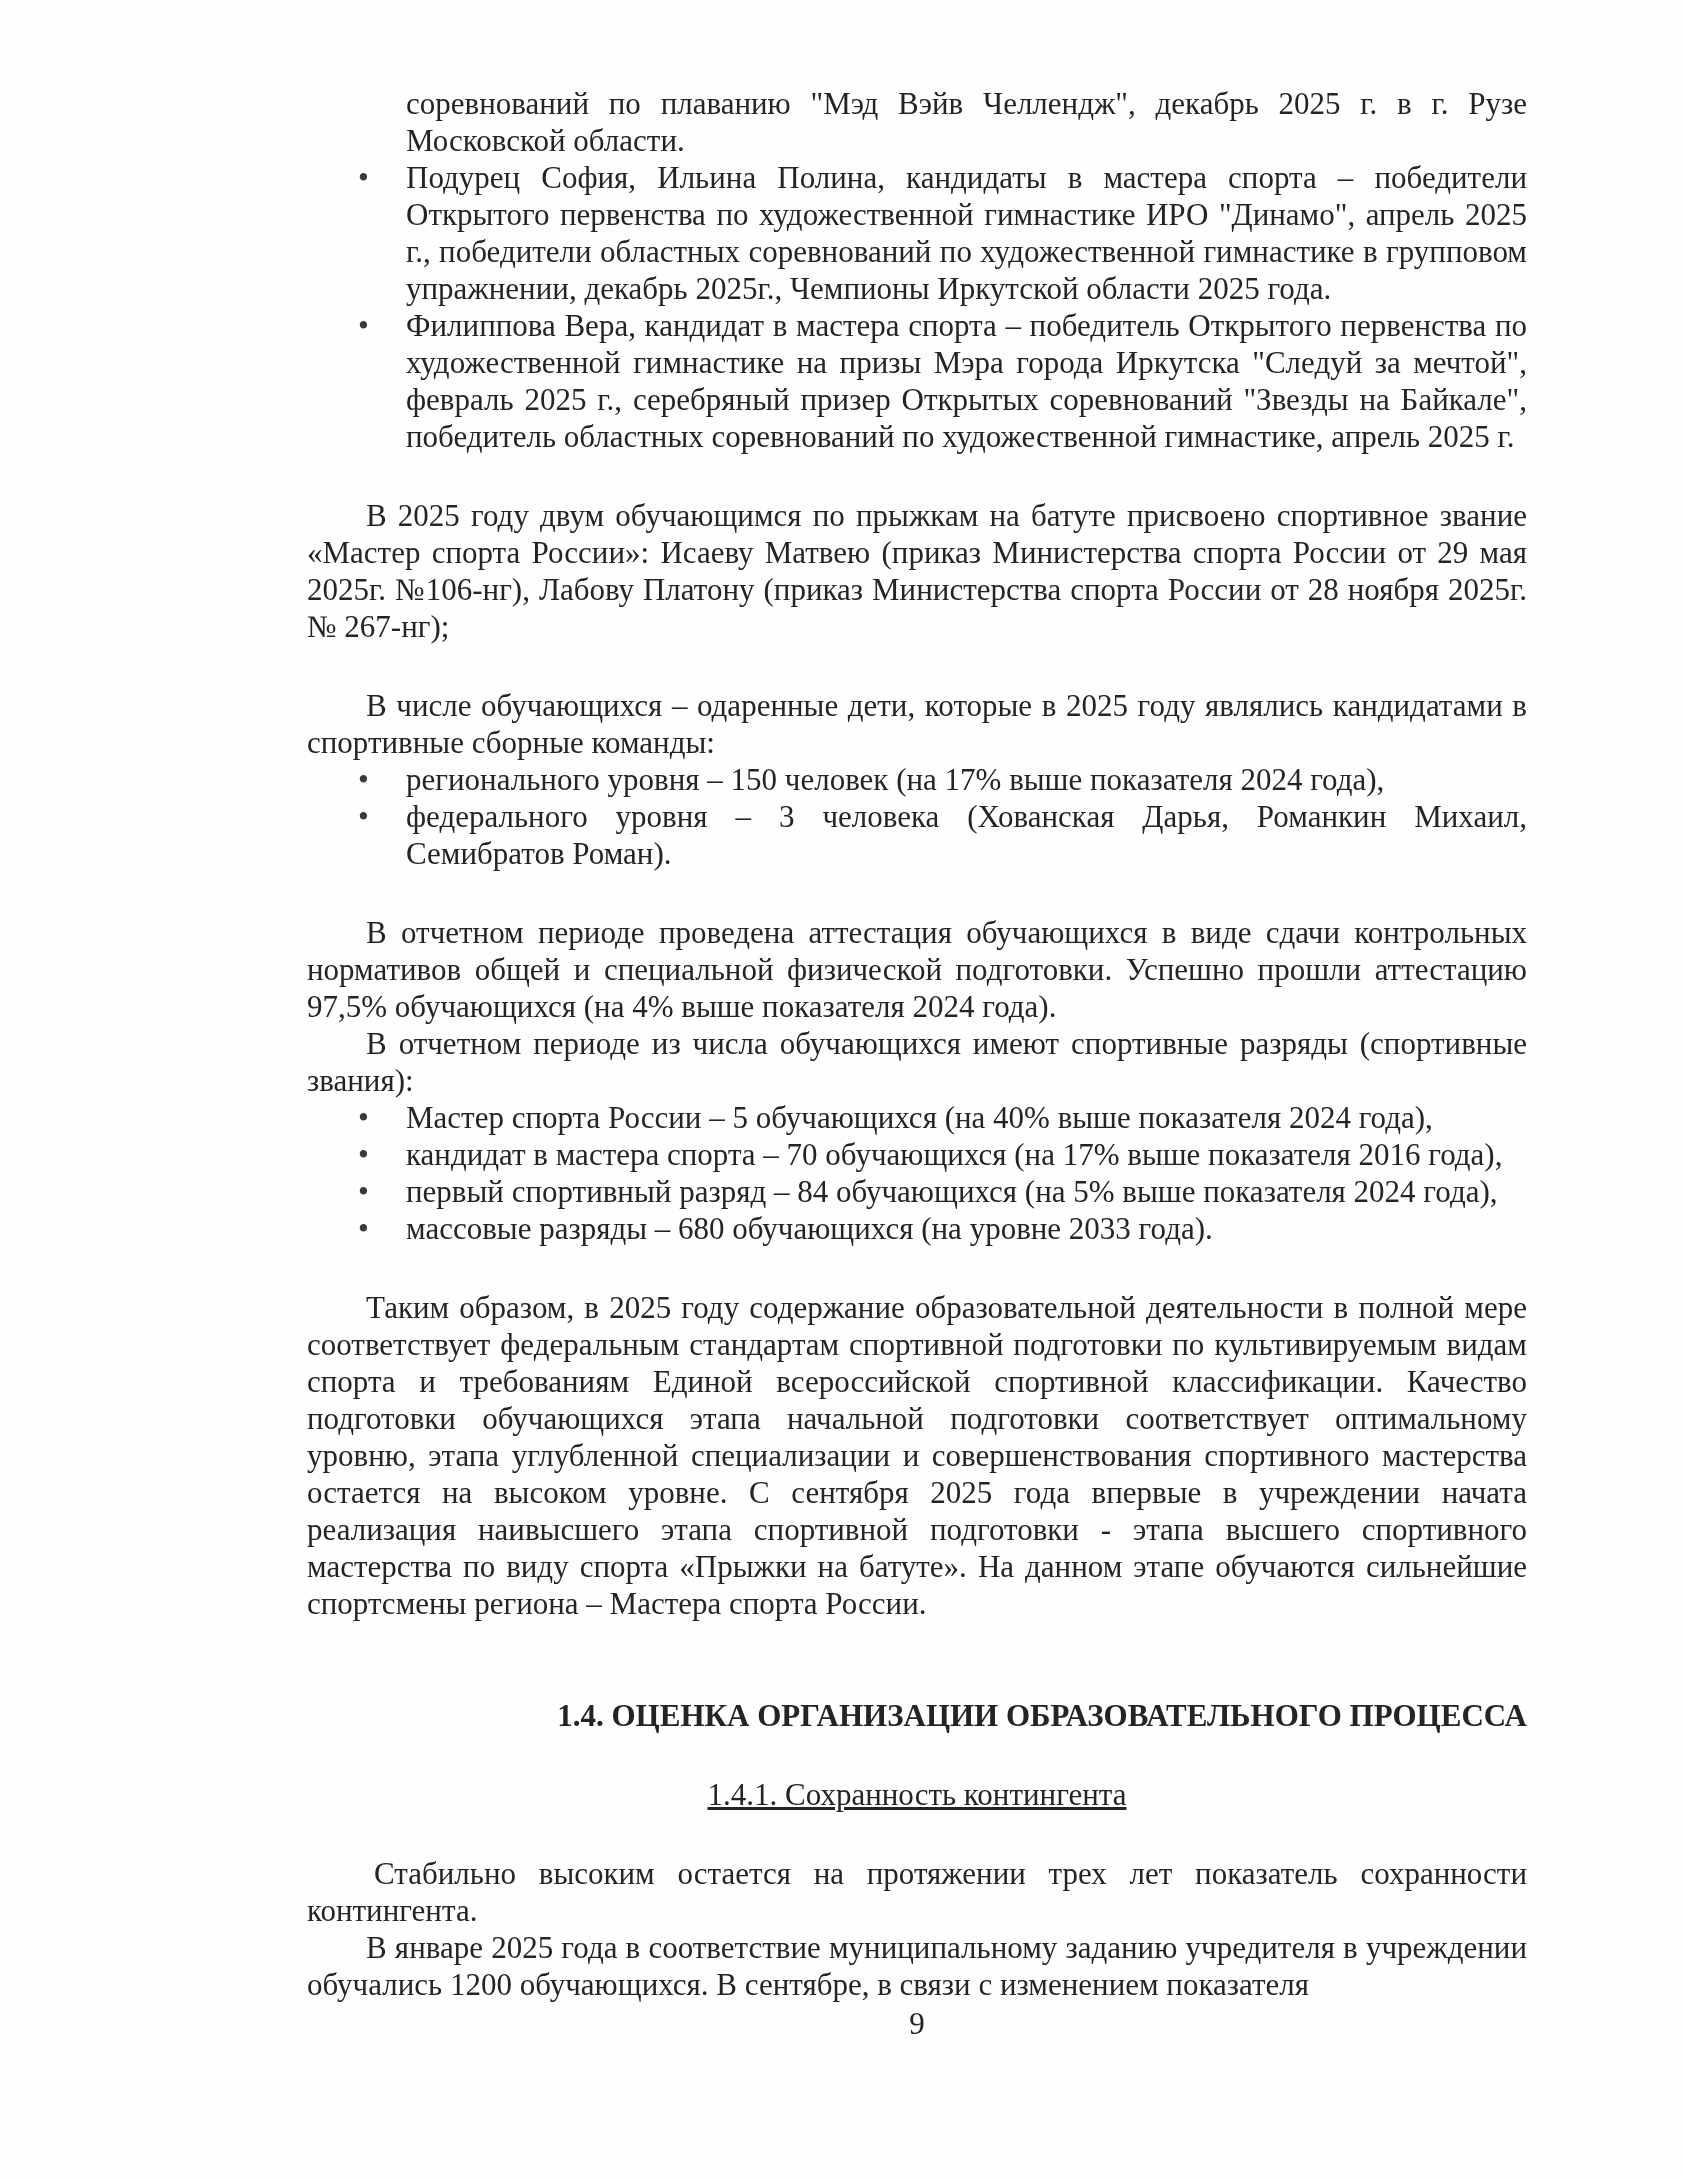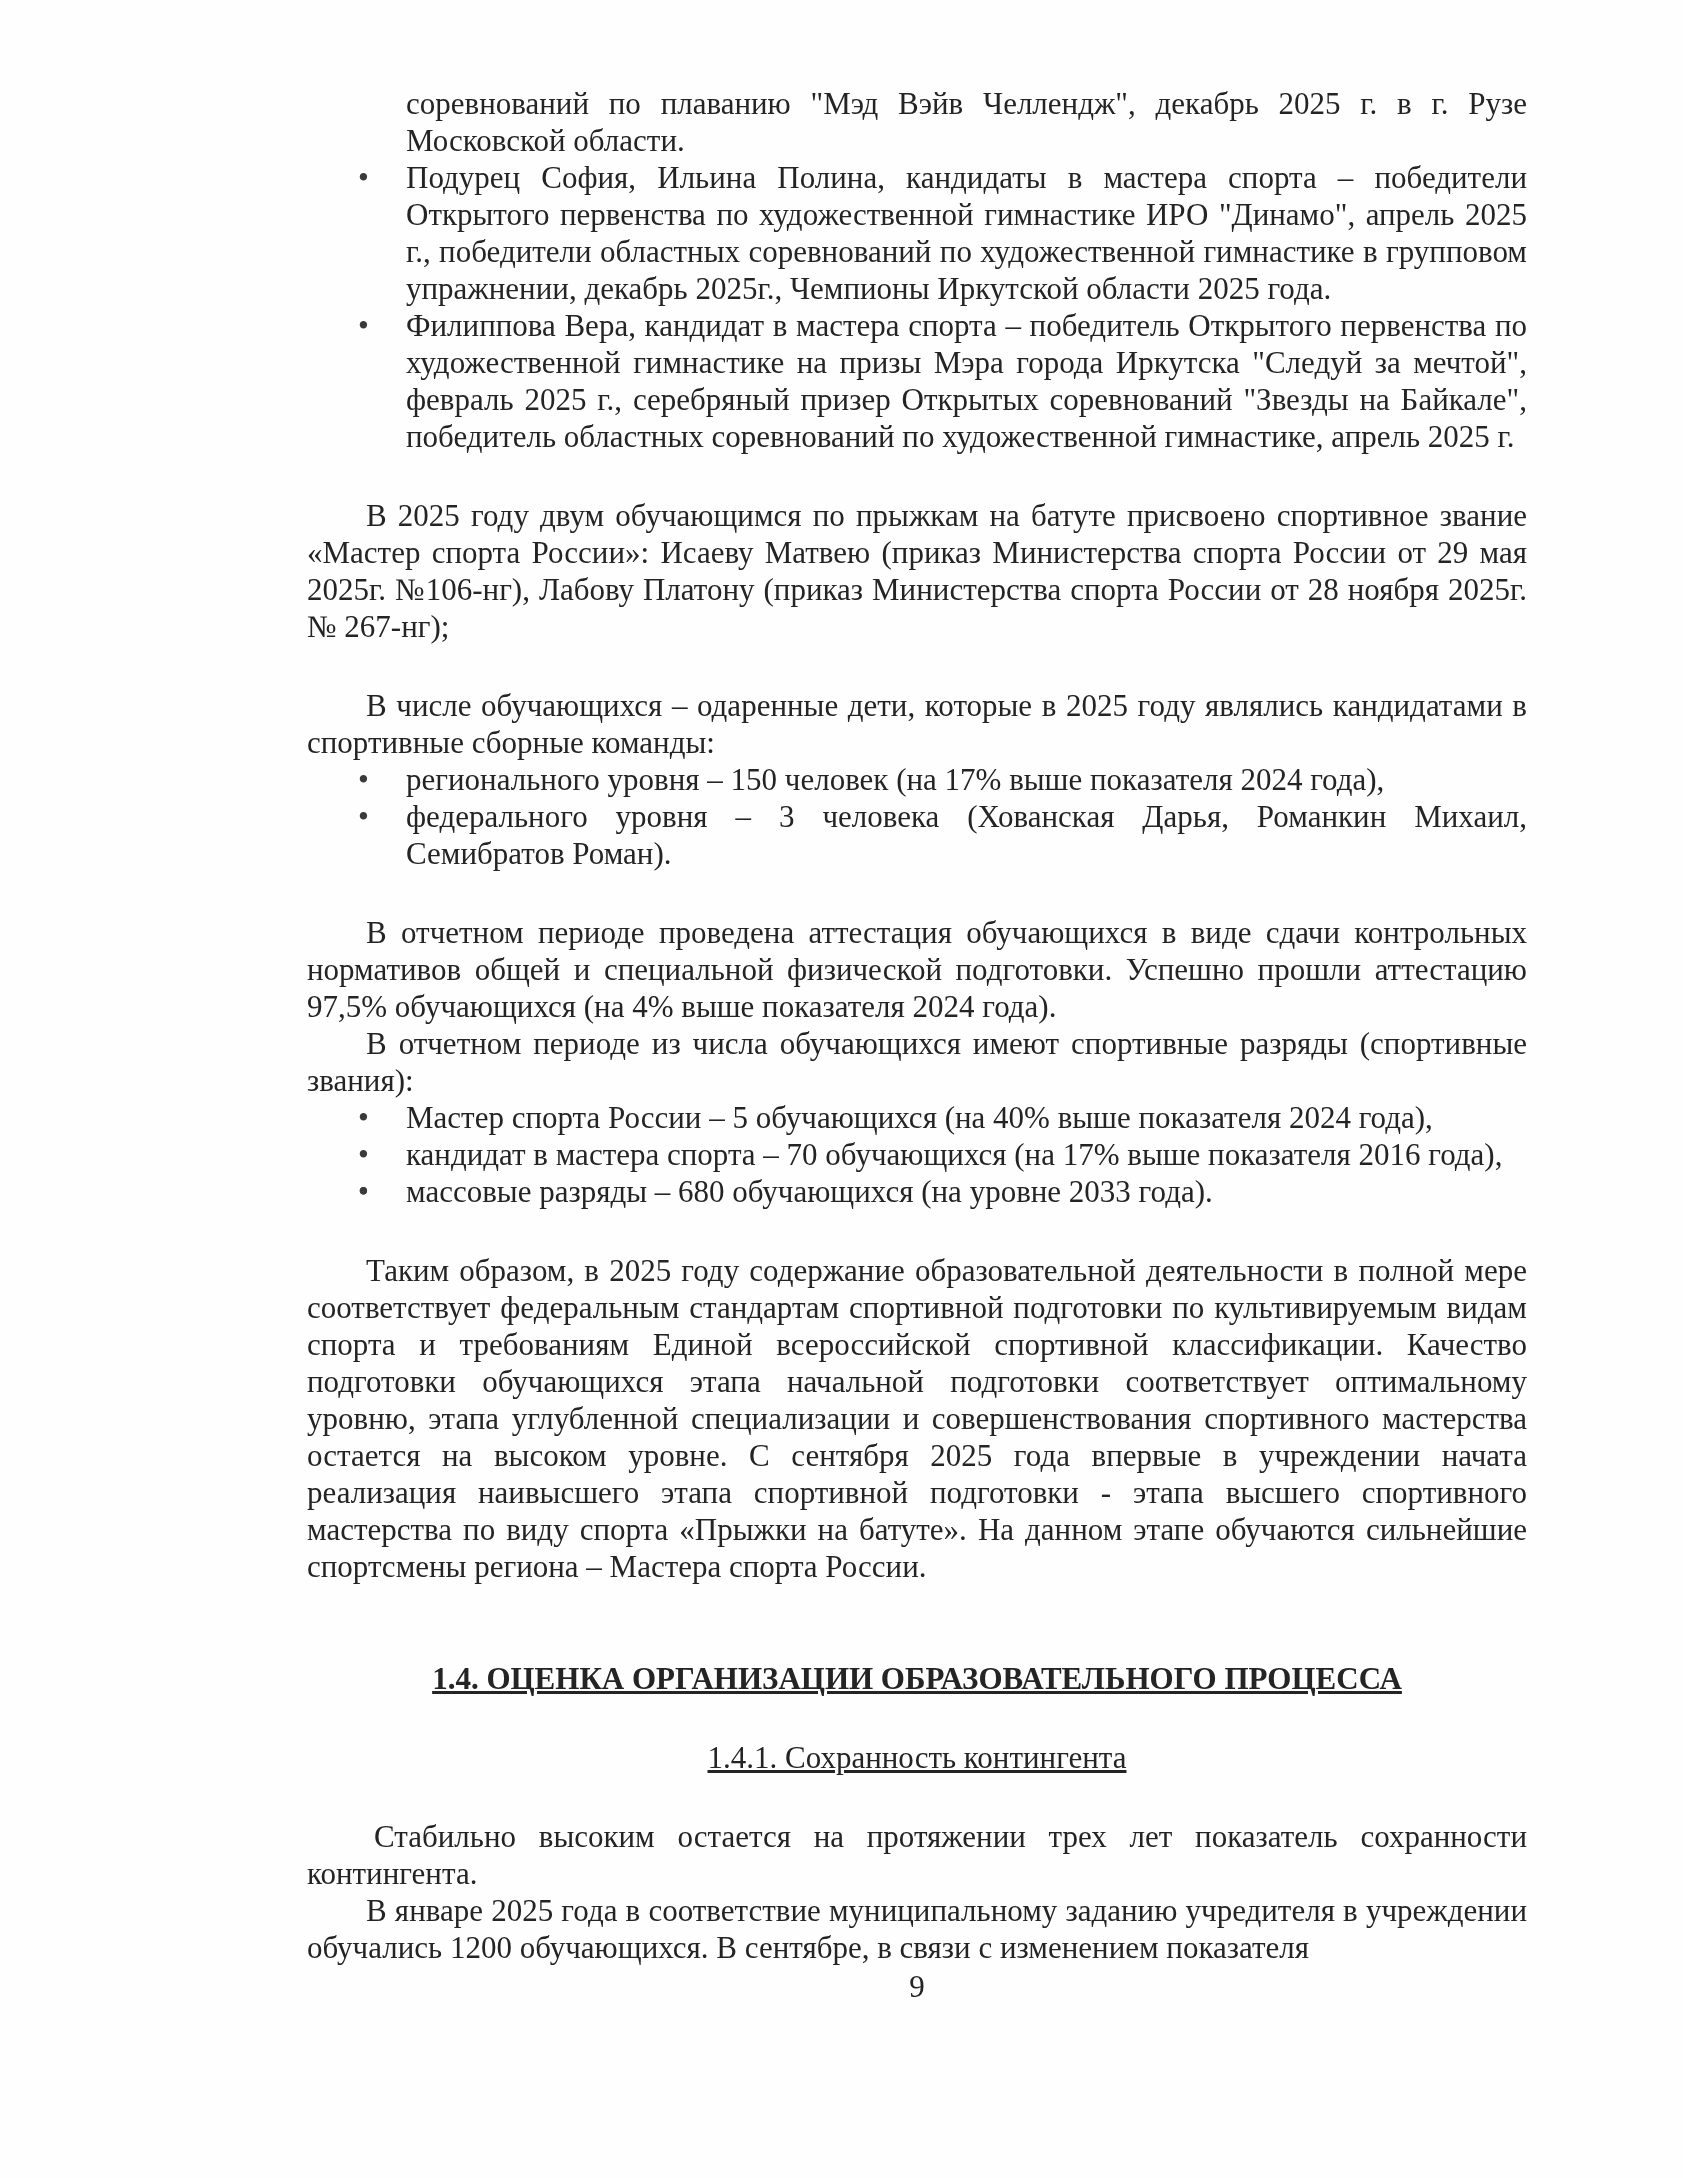--- a/index.html
+++ b/index.html
@@ -41,24 +41,23 @@
   ul.bullets li .marker {
     position: absolute;
     left: 51px;
     top: 0;
     color: #3a3a3a;
     font-size: 31px;
   }
   .gap-1 { margin-top: 42px; }
   .gap-2 { margin-top: 75px; }
   .section-heading {
-    text-align: center;
+    text-align: right;
     font-weight: 700;
     text-indent: 0;
-    text-decoration: underline;
   }
   .subsection-heading {
     text-align: center;
     text-indent: 0;
     text-decoration: underline;
   }
   .stability-para { text-indent: 67px; }
   .page-number {
     text-align: center;
     text-indent: 0;
@@ -108,20 +107,21 @@
       <li>
         <span class="marker">•</span>
         <span>Мастер спорта России – 5 обучающихся (на 40% выше показателя 2024 года),</span>
       </li>
       <li>
         <span class="marker">•</span>
         <span>кандидат в мастера спорта – 70 обучающихся (на 17% выше показателя 2016 года),</span>
       </li>
       <li>
         <span class="marker">•</span>
+        <span>первый спортивный разряд – 84 обучающихся (на 5% выше показателя 2024 года),</span>
       </li>
       <li>
         <span class="marker">•</span>
         <span>массовые разряды – 680 обучающихся (на уровне 2033 года).</span>
       </li>
     </ul>
 
     <p class="indent gap-1">Таким образом, в 2025 году содержание образовательной деятельности в полной мере соответствует федеральным стандартам спортивной подготовки по культивируемым видам спорта и требованиям Единой всероссийской спортивной классификации. Качество подготовки обучающихся этапа начальной подготовки соответствует оптимальному уровню, этапа углубленной специализации и совершенствования спортивного мастерства остается на высоком уровне. С сентября 2025 года впервые в учреждении начата реализация наивысшего этапа спортивной подготовки - этапа высшего спортивного мастерства по виду спорта «Прыжки на батуте». На данном этапе обучаются сильнейшие спортсмены региона – Мастера спорта России.</p>
 
     <p class="section-heading gap-2">1.4. ОЦЕНКА ОРГАНИЗАЦИИ ОБРАЗОВАТЕЛЬНОГО ПРОЦЕССА</p>

